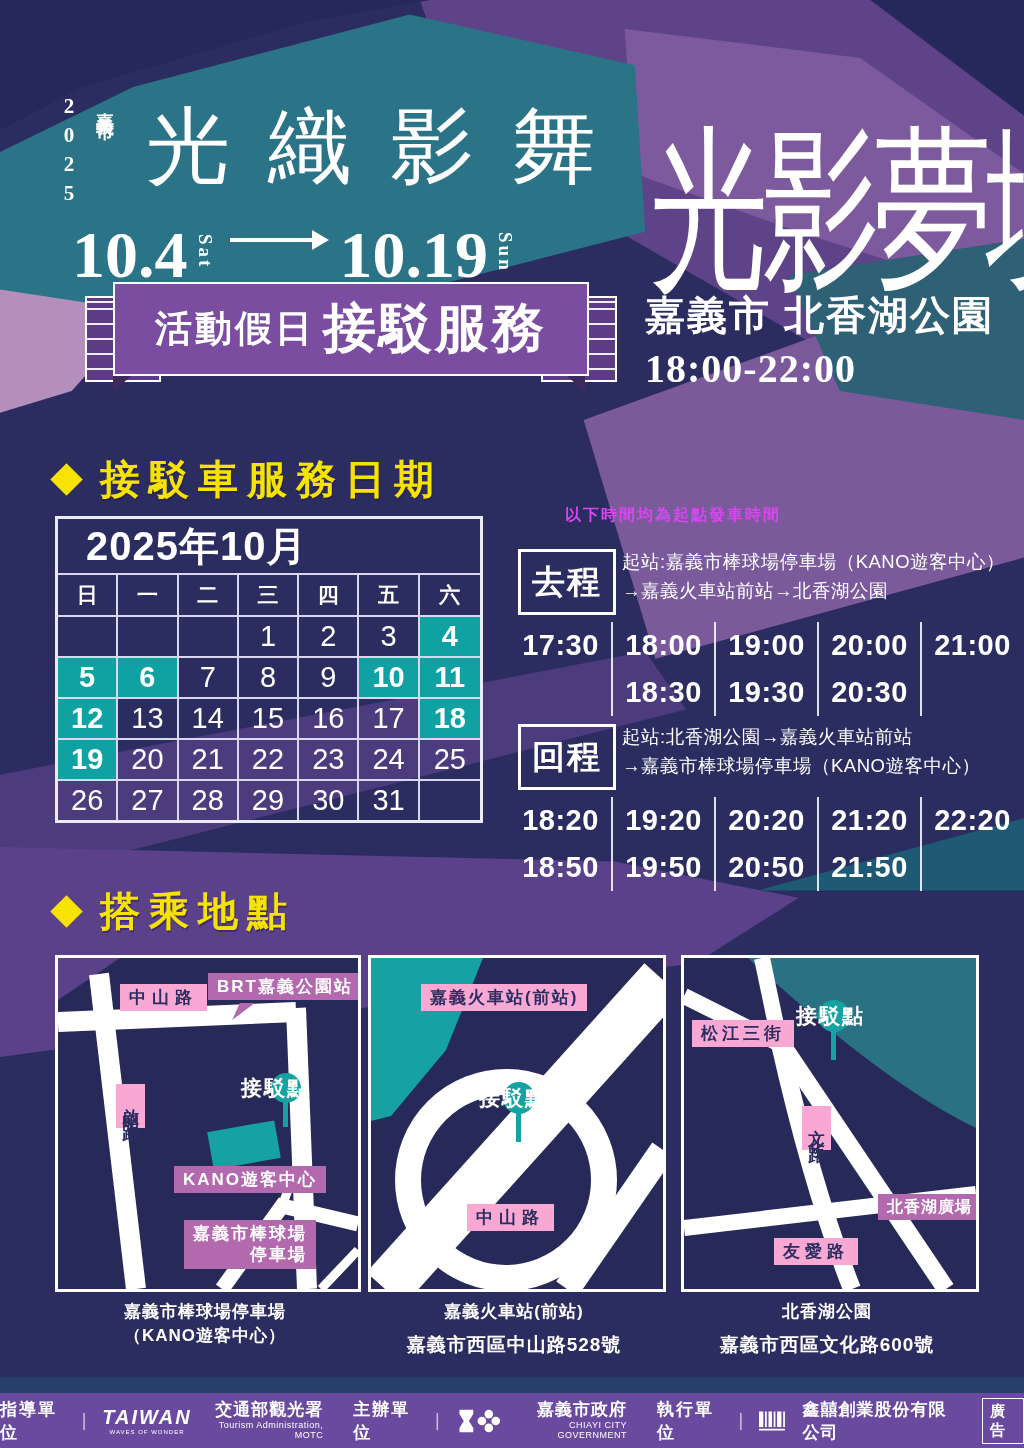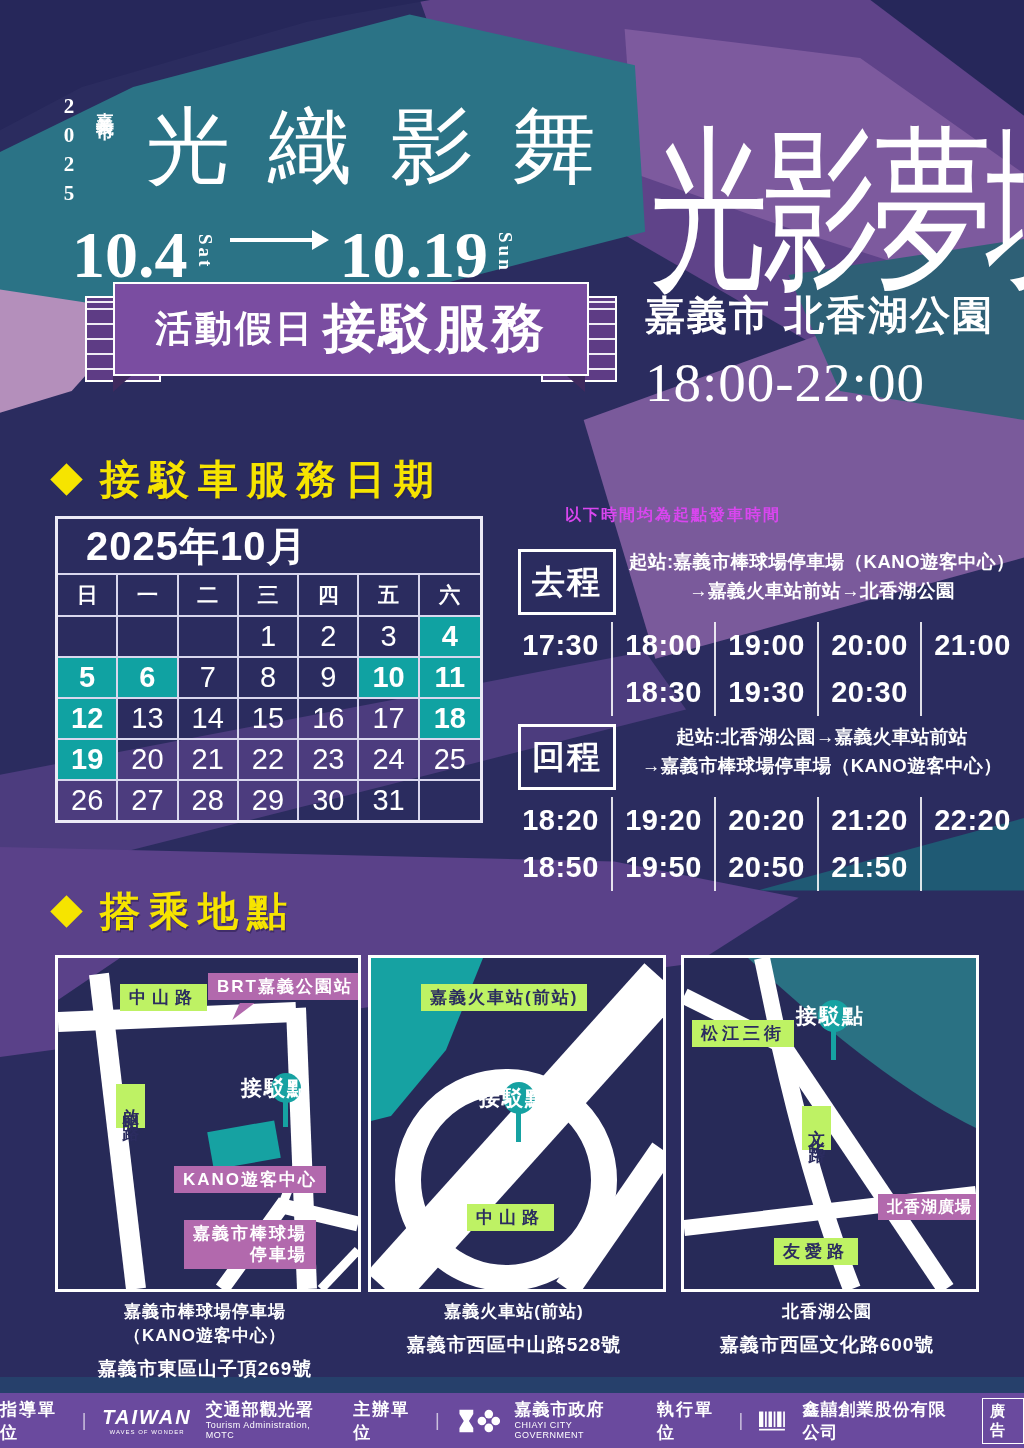--- a/index.html
+++ b/index.html
@@ -43,21 +43,21 @@
   .b-tail.left{left:0;} .b-tail.right{right:0;}
   .b-main{position:absolute;left:28px;top:0;width:472px;height:90px;background:#7a4da1;border:2px solid #fff;
           display:flex;align-items:center;justify-content:center;gap:8px;}
   .b-fold{position:absolute;width:0;height:0;border-top:16px solid #3f2a5e;}
   .b-fold.left{left:28px;top:94px;border-right:18px solid transparent;}
   .b-fold.right{left:482px;top:94px;border-left:18px solid transparent;}
   .b-prefix{font-size:37px;font-weight:700;letter-spacing:3px;}
   .b-title{font-size:53px;font-weight:900;letter-spacing:3px;}
   .evt{position:absolute;left:645px;top:288px;}
   .evt-loc{font-size:40px;font-weight:700;letter-spacing:2px;}
-  .evt-hours{font-family:"Liberation Serif",serif;font-size:55px;font-weight:400;letter-spacing:1px;margin-top:8px;}
+  .evt-hours{font-family:"Liberation Serif",serif;font-size:40px;font-weight:700;letter-spacing:1px;margin-top:2px;}
   
   .sec-h{position:absolute;display:flex;align-items:center;color:#f6e400;
          text-shadow:1px 2px 0 rgba(43,30,80,.55);}
   .diamond{width:23px;height:23px;background:#f6e400;transform:rotate(45deg);margin-right:22px;flex:0 0 auto;}
   .sec-h span{font-size:40px;font-weight:700;letter-spacing:9px;white-space:nowrap;}
   
   .calendar{position:absolute;left:55px;top:516px;width:422px;border:3px solid #eceaf6;}
   .cal-title{height:54px;display:flex;align-items:center;padding-left:28px;font-size:40px;font-weight:700;
              border-bottom:2px solid #d9d7ee;letter-spacing:1px;}
   .cal-grid{display:grid;grid-template-columns:repeat(7,1fr);}
@@ -65,50 +65,50 @@
             align-items:center;justify-content:center;}
   .cal-cell:nth-child(7n){border-right:none;}
   .cal-grid .wd{height:40px;font-size:21px;font-weight:700;}
   .cal-grid .dt{height:39px;font-size:29px;font-weight:400;}
   .cal-grid .dt.hl{background:#10a2a2;font-weight:700;}
   .cal-grid .dt:nth-last-child(-n+7){border-bottom:none;}
   
   .note{position:absolute;left:565px;top:505px;font-size:16px;font-weight:700;color:#d946ef;letter-spacing:2px;}
   .leg-box{position:absolute;width:92px;height:60px;border:3px solid #fff;display:flex;align-items:center;
            justify-content:center;font-size:33px;font-weight:700;letter-spacing:2px;}
-  .leg-desc{position:absolute;width:400px;font-size:18.5px;font-weight:700;line-height:1.55;letter-spacing:.5px;text-align:center;}
+  .leg-desc{position:absolute;width:400px;font-size:18.5px;font-weight:400;line-height:1.55;letter-spacing:.5px;}
   .tgrid{position:absolute;left:510px;display:flex;}
   .tcol{width:101px;display:flex;flex-direction:column;}
   .tcol:not(:last-child){border-right:2px solid rgba(255,255,255,.85);}
   .tcell{height:47px;display:flex;align-items:center;justify-content:center;
          font-size:29px;font-weight:700;letter-spacing:0.5px;}
   
   .map{position:absolute;top:955px;height:331px;border:3px solid #fff;background:#272a58;overflow:hidden;}
   .map svg{position:absolute;inset:0;}
   .m1{left:55px;width:300px;} .m2{left:368px;width:292px;} .m3{left:681px;width:292px;}
   .lbl{position:absolute;font-weight:700;font-size:17px;padding:3px 9px;white-space:nowrap;line-height:1.25;}
-  .lbl.light{background:#bef264;color:#2b2c5f;letter-spacing:6px;}
+  .lbl.light{background:#f9a8d4;color:#2b2c5f;letter-spacing:6px;}
   .lbl.dark{background:#b269ad;color:#fff;letter-spacing:2px;}
   .lbl.vert{writing-mode:vertical-rl;text-orientation:upright;letter-spacing:8px;padding:10px 4px;}
   .pickup{position:absolute;color:#fff;font-weight:900;font-size:21px;letter-spacing:2px;white-space:nowrap;}
   .brt-tail{position:absolute;width:0;height:0;border-top:17px solid #b269ad;border-right:15px solid transparent;
             transform:skewX(-24deg);}
   
   .cap{position:absolute;top:1300px;text-align:center;font-weight:700;}
   .cap .l1{font-size:17px;line-height:1.4;letter-spacing:1px;}
   .cap .l2{font-size:19px;margin-top:8px;letter-spacing:1px;}
   
   .footer{position:absolute;left:0;top:1393px;width:1024px;height:55px;background:#6a4a9e;
           display:flex;align-items:center;justify-content:center;gap:14px;}
   .f-label{font-size:17px;font-weight:700;letter-spacing:2px;}
   .f-div{color:rgba(255,255,255,.65);font-size:18px;margin:0 2px;}
   .f-tw{display:flex;flex-direction:column;align-items:center;line-height:1;}
   .f-tw .tw{font-size:20px;font-weight:700;letter-spacing:2px;font-style:italic;}
   .f-tw .tw-sub{font-size:6px;letter-spacing:1px;margin-top:2px;}
-  .f-blk{display:flex;flex-direction:column;line-height:1.15;}
+  .f-blk{display:flex;flex-direction:column;line-height:1.15;text-align:right;}
   .f-blk .cn{font-size:17px;font-weight:700;letter-spacing:1px;}
   .f-blk .en{font-size:9px;letter-spacing:.5px;}
   .f-co{font-size:17px;font-weight:700;letter-spacing:1px;}
   .ad-box{border:1.5px solid #fff;padding:3px 7px;font-size:15px;font-weight:700;margin-left:10px;}
 </style>
 </head>
 <body>
 
 <div class="poster">
 
@@ -328,21 +328,20 @@
     <div class="lbl light" style="left:8px;top:62px;letter-spacing:4px;">松江三街</div>
     <div class="pickup" style="left:112px;top:44px;">接駁點</div>
     <div class="lbl light vert" style="left:118px;top:148px;">文化路</div>
     <div class="lbl dark" style="left:194px;top:236px;letter-spacing:1px;font-size:16px;">北香湖廣場</div>
     <div class="lbl light" style="left:90px;top:280px;letter-spacing:5px;">友愛路</div>
   </div>
 
   <div class="cap" style="left:55px;width:300px;">
     <div class="l1">嘉義市棒球場停車場</div>
     <div class="l1">（KANO遊客中心）</div>
-    <div class="l2">嘉義市東區山子頂269號</div>
   </div>
   <div class="cap" style="left:368px;width:292px;">
     <div class="l1">嘉義火車站(前站)</div>
     <div class="l2">嘉義市西區中山路528號</div>
   </div>
   <div class="cap" style="left:681px;width:292px;">
     <div class="l1">北香湖公園</div>
     <div class="l2">嘉義市西區文化路600號</div>
   </div>
 

